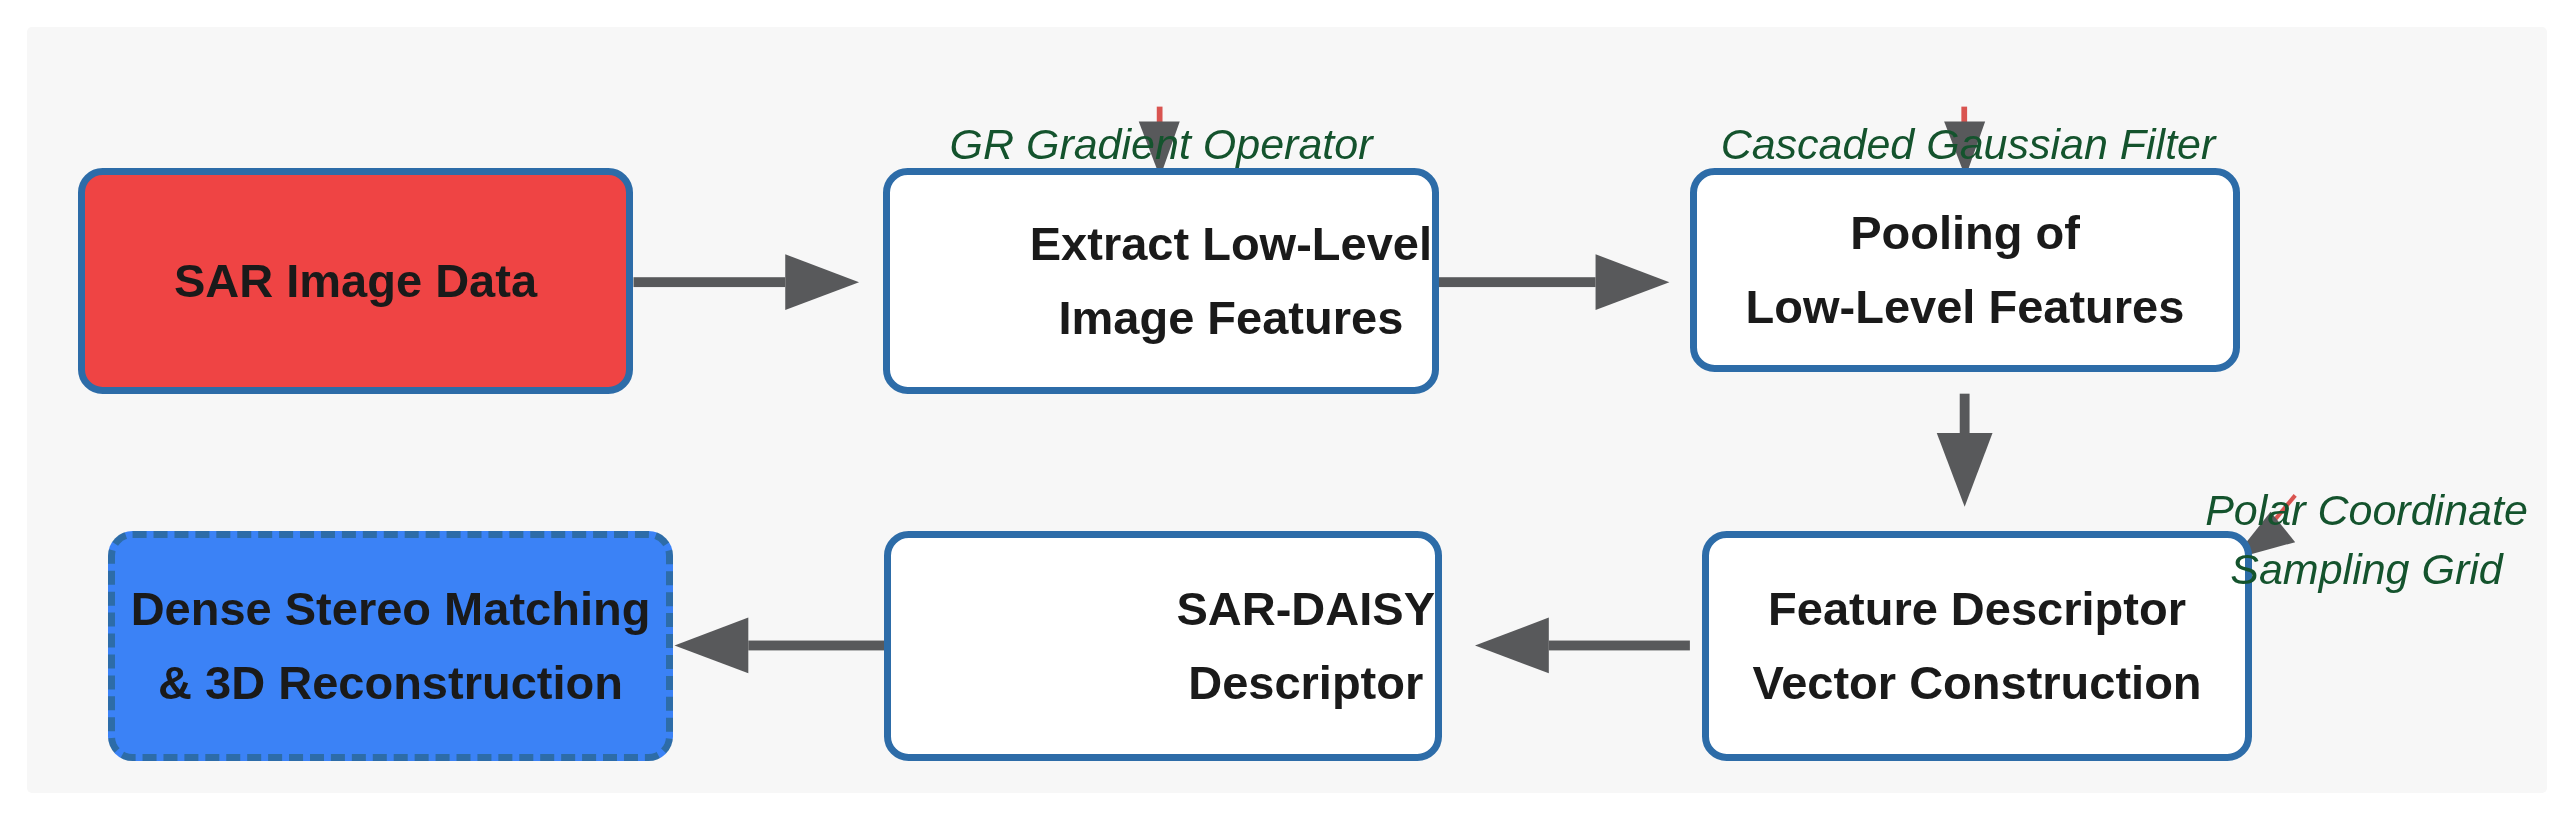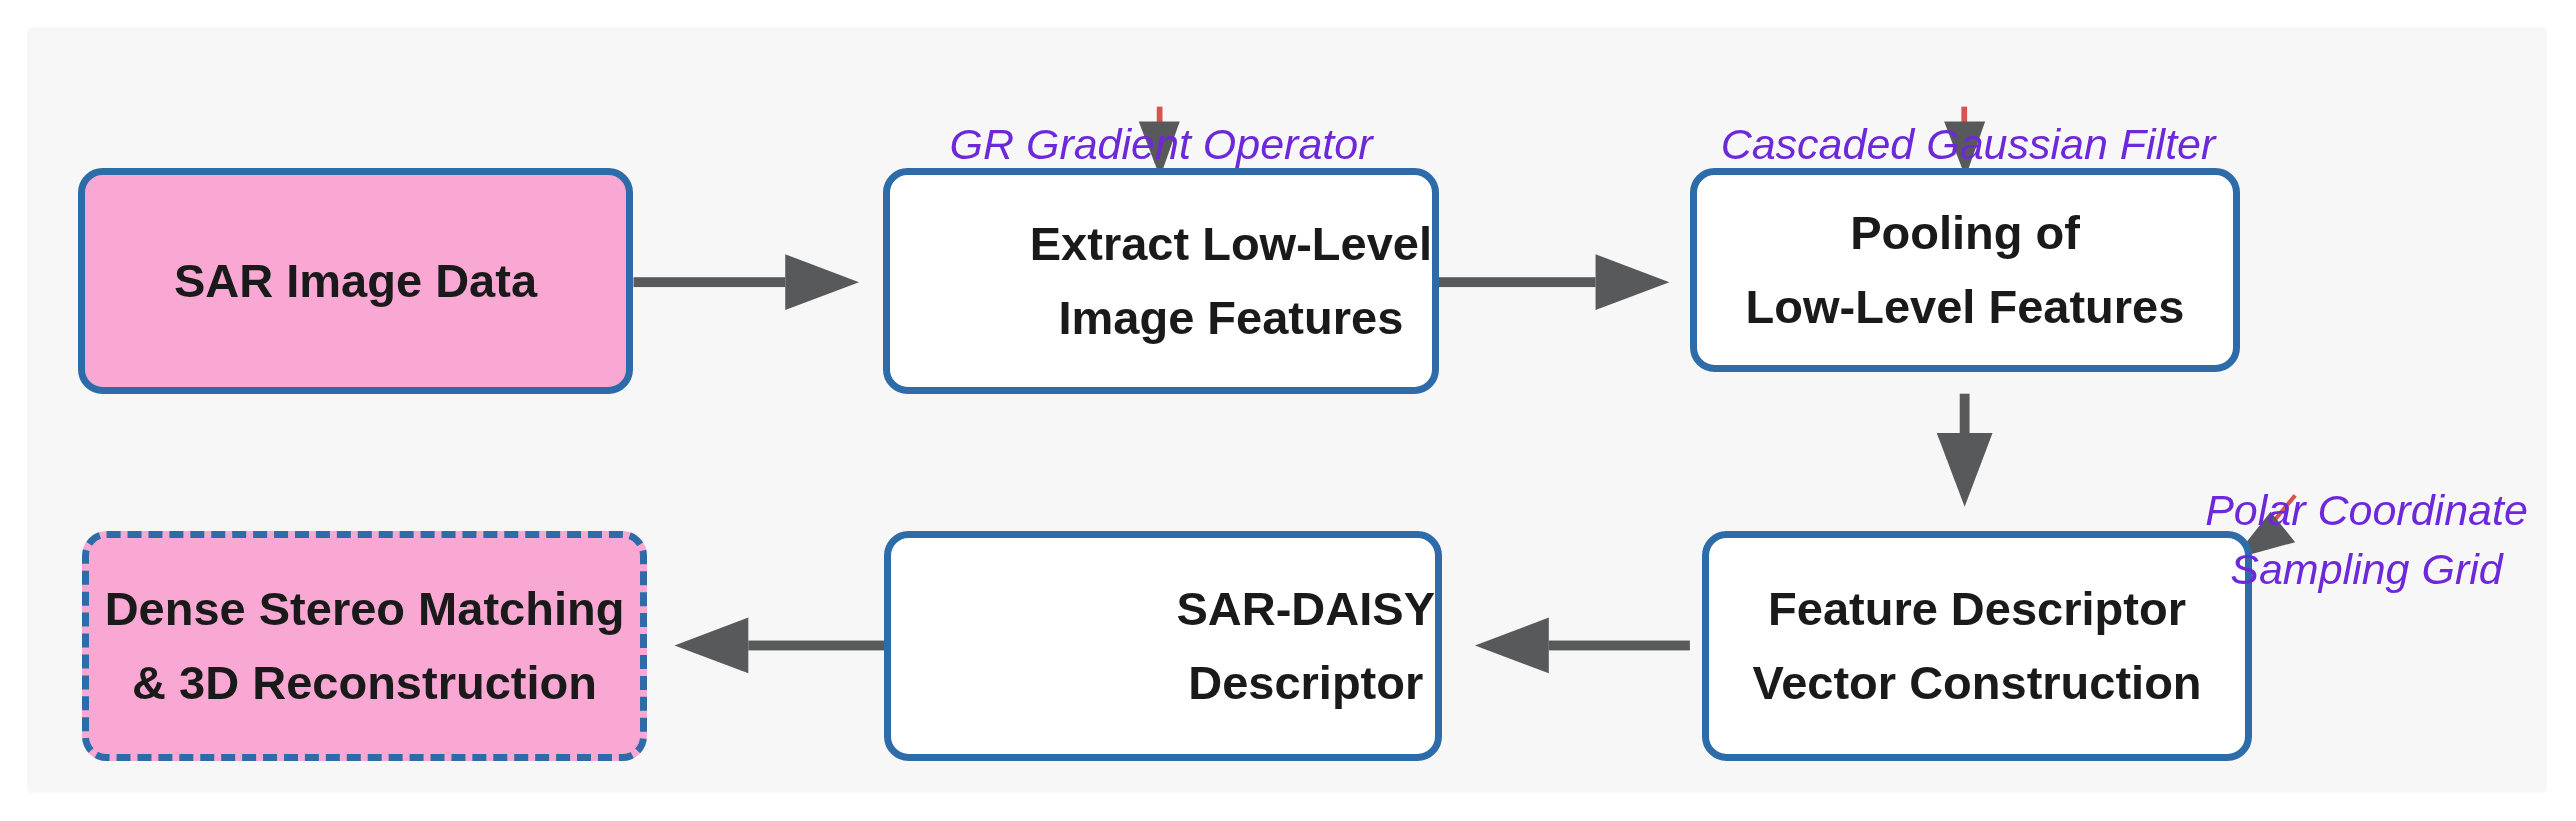--- a/index.html
+++ b/index.html
@@ -44,33 +44,33 @@
     background: #ffffff;
     color: #1a1a1a;
     font-weight: 700;
     font-size: 47px;
     line-height: 74px;
     text-align: center;
   }
   .node .label {
     white-space: pre-line;
   }
-  .node.fill-blue   { background: #f9a8d4; }
-  .node.fill-dashed { background: #f9a8d4; border-style: dashed; }
+  .node.fill-blue   { background: #ef4444; }
+  .node.fill-dashed { background: #3b82f6; border-style: dashed; margin-left: 26px; }
 
   #node-sar-image-data      { left: 78px;   top: 168px; width: 555px; height: 226px; }
   #node-extract-low-level   { left: 883px; top: 168px; width: 556px; height: 226px; justify-content: flex-end; }
   #node-pooling             { left: 1690px; top: 168px; width: 550px; height: 204px; }
   #node-feature-descriptor  { left: 1690px; top: 531px; width: 550px; height: 230px; margin-left: 12px; }
   #node-sar-daisy           { left: 884px; top: 531px; width: 558px; height: 230px; justify-content: flex-end; }
   #node-dense-stereo        { left: 82px;  top: 531px; width: 565px; height: 230px; }
 
   .annotation {
     position: absolute;
-    color: #6d28d9;
+    color: #14532d;
     font-style: italic;
     font-size: 43px;
     line-height: 59px;
     text-align: center;
     white-space: pre-line;
   }
   #ann-gr-gradient        { left: 874px; top: 56px;  width: 574px; }
   #ann-cascaded-gaussian  { left: 1681px; top: 56px;  width: 574px; }
   #ann-polar-grid         { left: 2149px; top: 422px; width: 435px; }
 </style>

